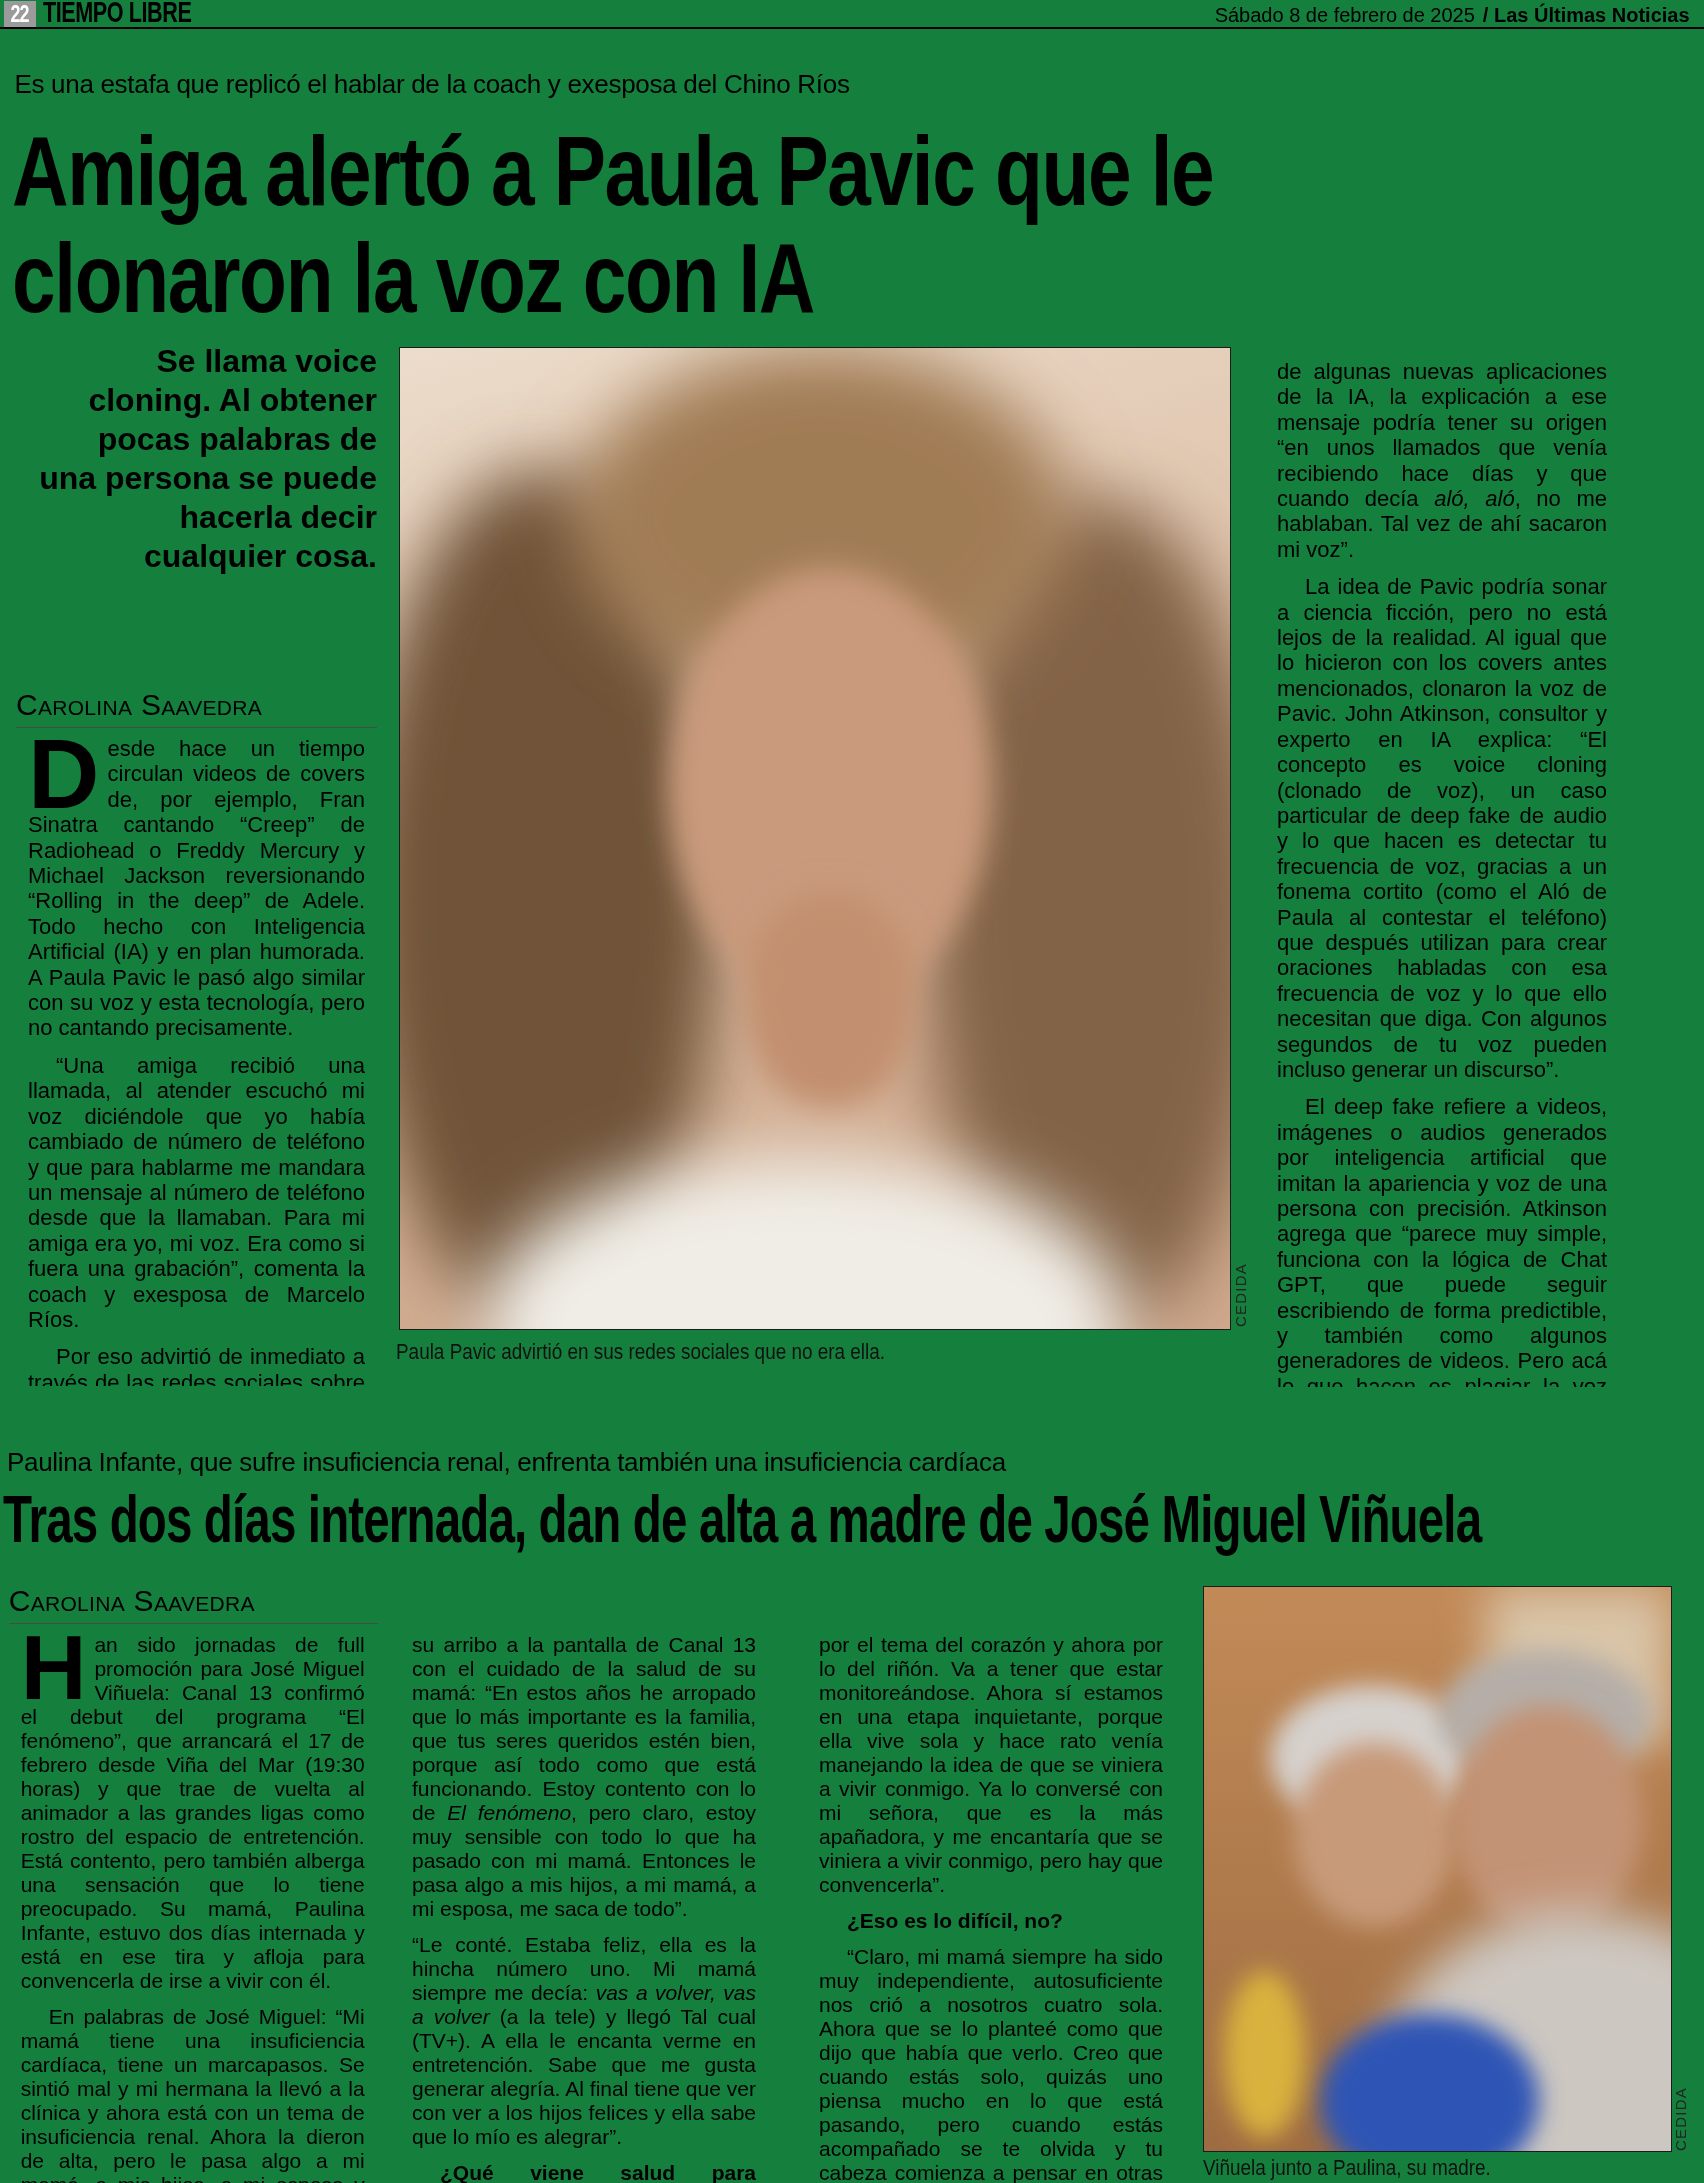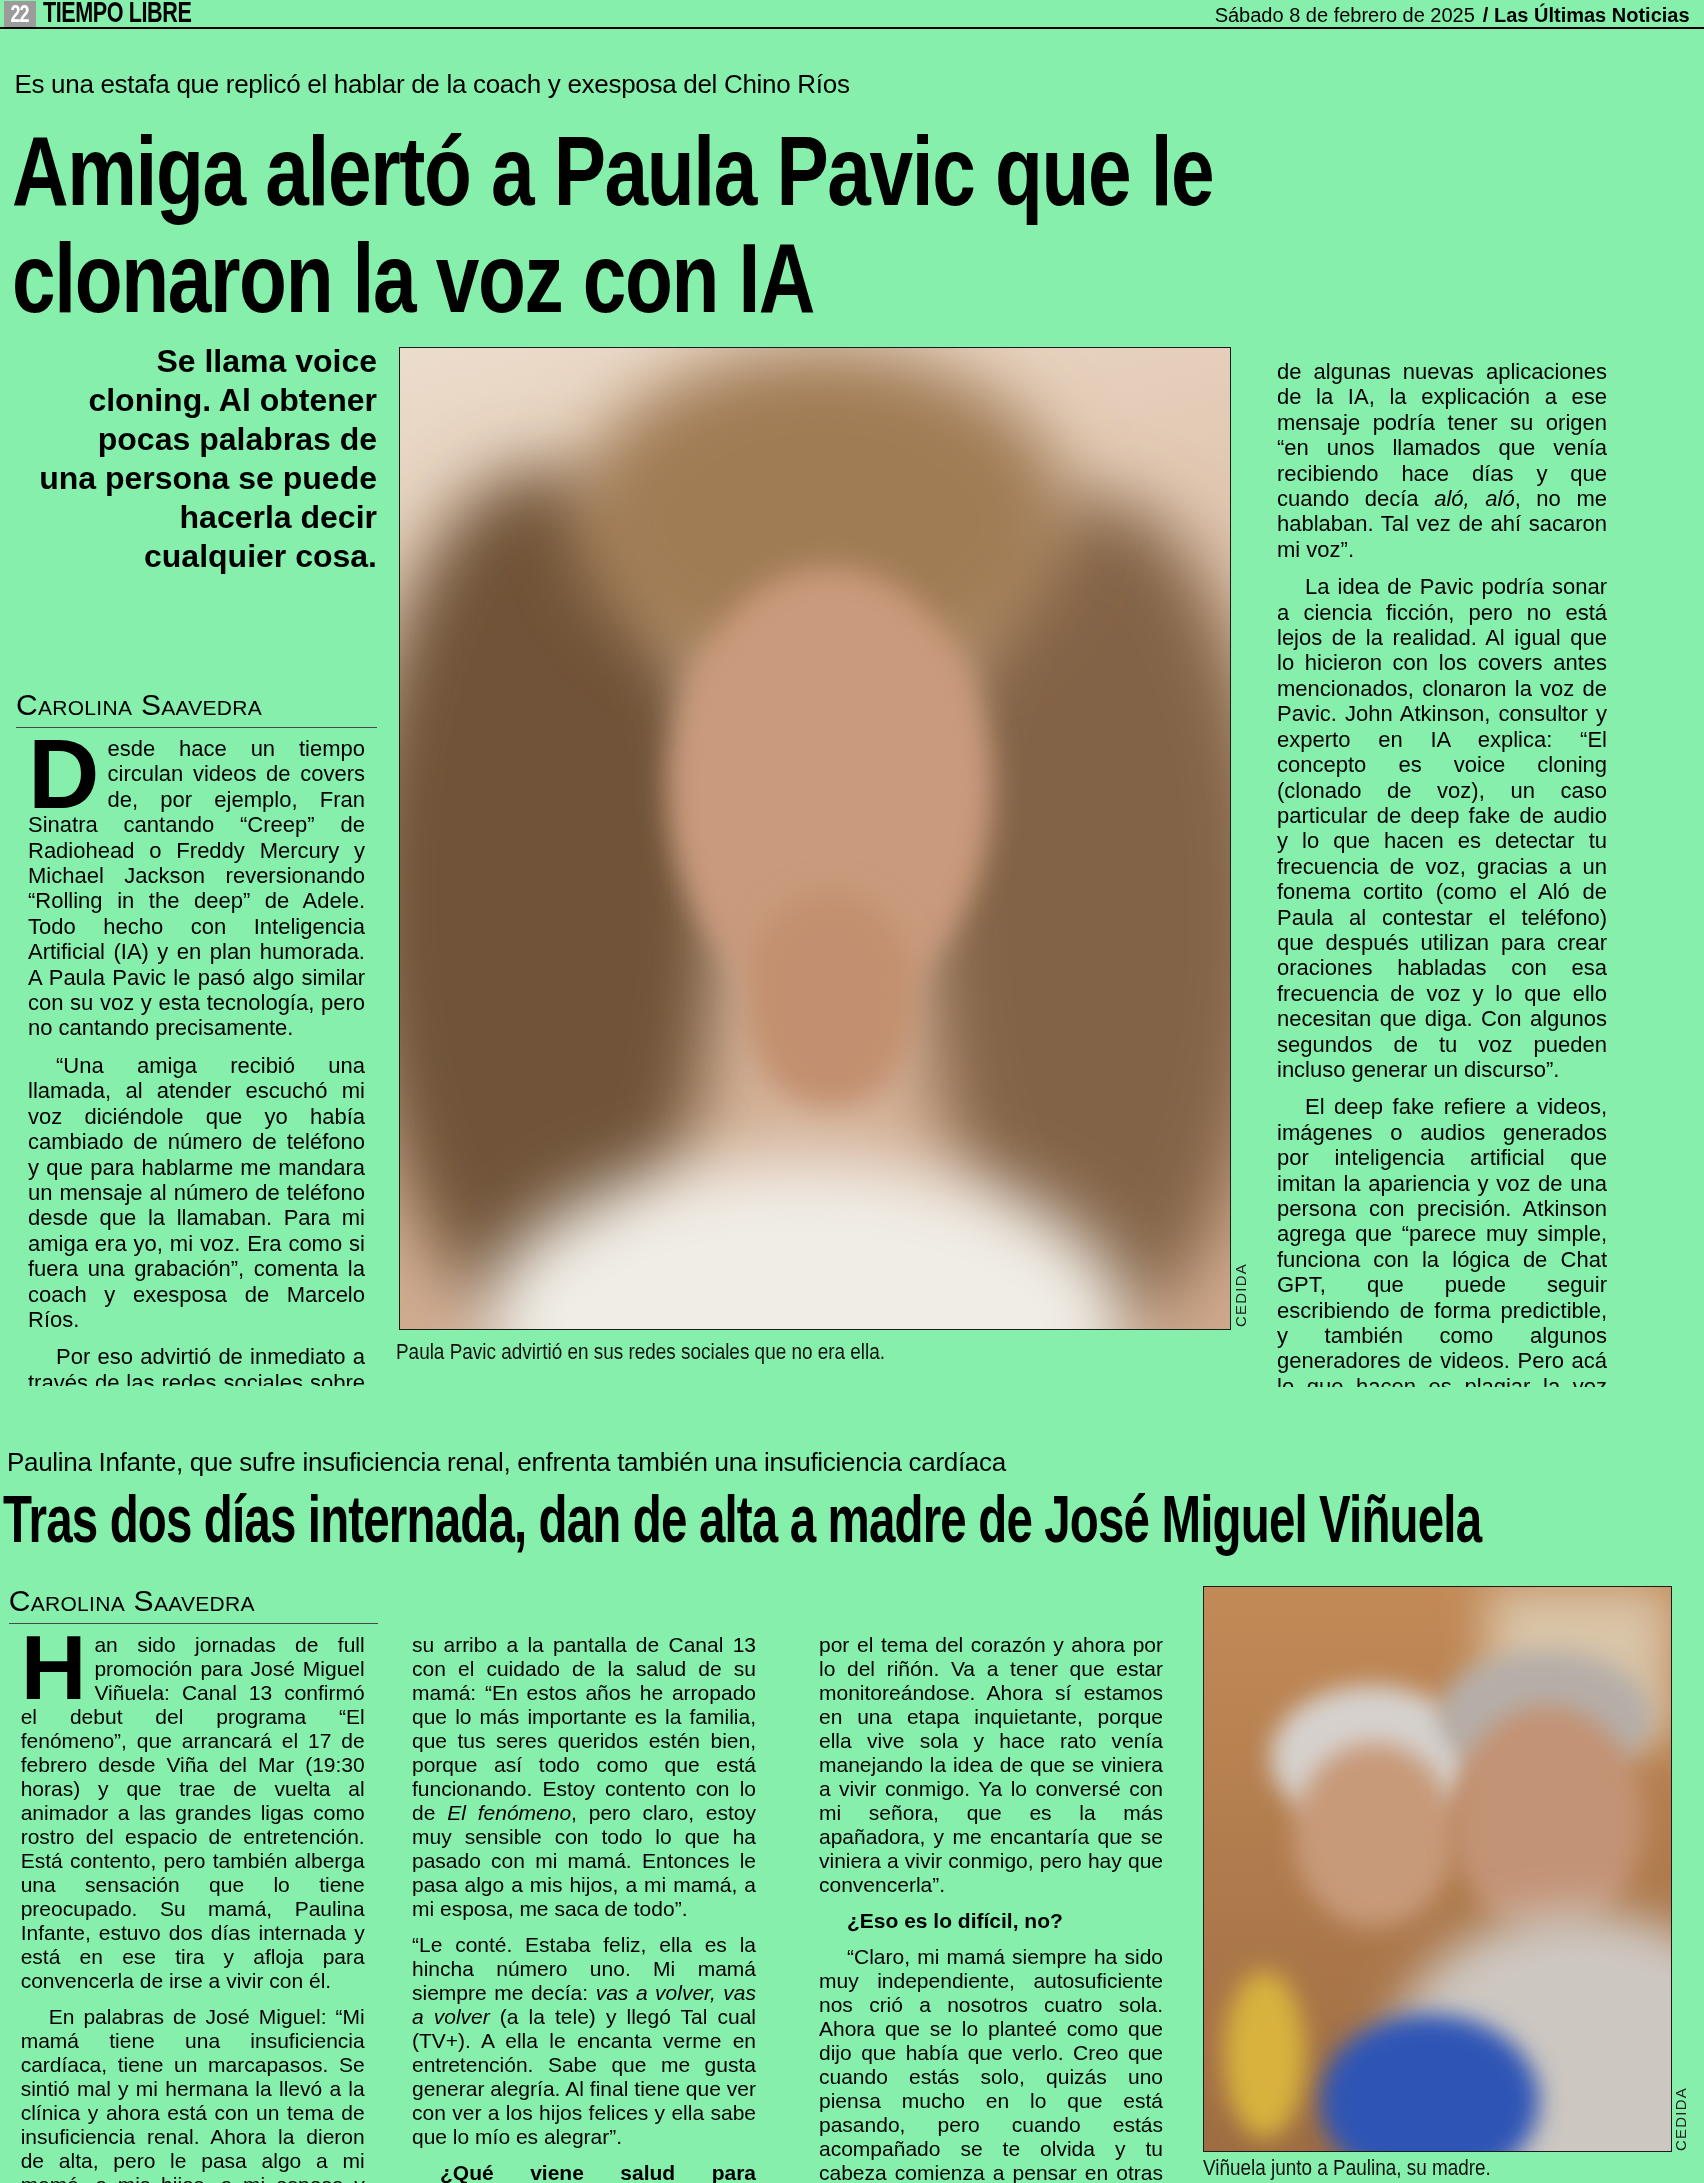--- a/index.html
+++ b/index.html
@@ -1,16 +1,16 @@
 <!DOCTYPE html>
 <html lang="es" style="font-size:9.2px"><head>
 <meta charset="utf-8">
 <style>
   html,body{margin:0;padding:0;background:#888;}
-  .page{position:absolute;left:0;top:0;width:1704px;height:2183px;background:#86efac;
+  .page{position:absolute;left:0;top:0;width:1704px;height:2183px;background:#15803d;
         font-family:"Liberation Sans",sans-serif;color:#000;overflow:hidden;}
   .abs{position:absolute;}
 
   
   .pagenum{left:3.5px;top:1.2px;width:32px;height:26.6px;background:#9b9b9b;
            display:flex;align-items:center;justify-content:center;}
   .pn-inner{color:#fff;font-weight:bold;font-size:23px;letter-spacing:-1.2px;
             display:inline-block;transform:scaleX(0.78);}
   .section-title{left:43px;top:-3.5px;font-weight:bold;font-size:30px;line-height:30px;}
   .sec-inner{display:inline-block;transform:scaleX(0.72);transform-origin:0 0;

